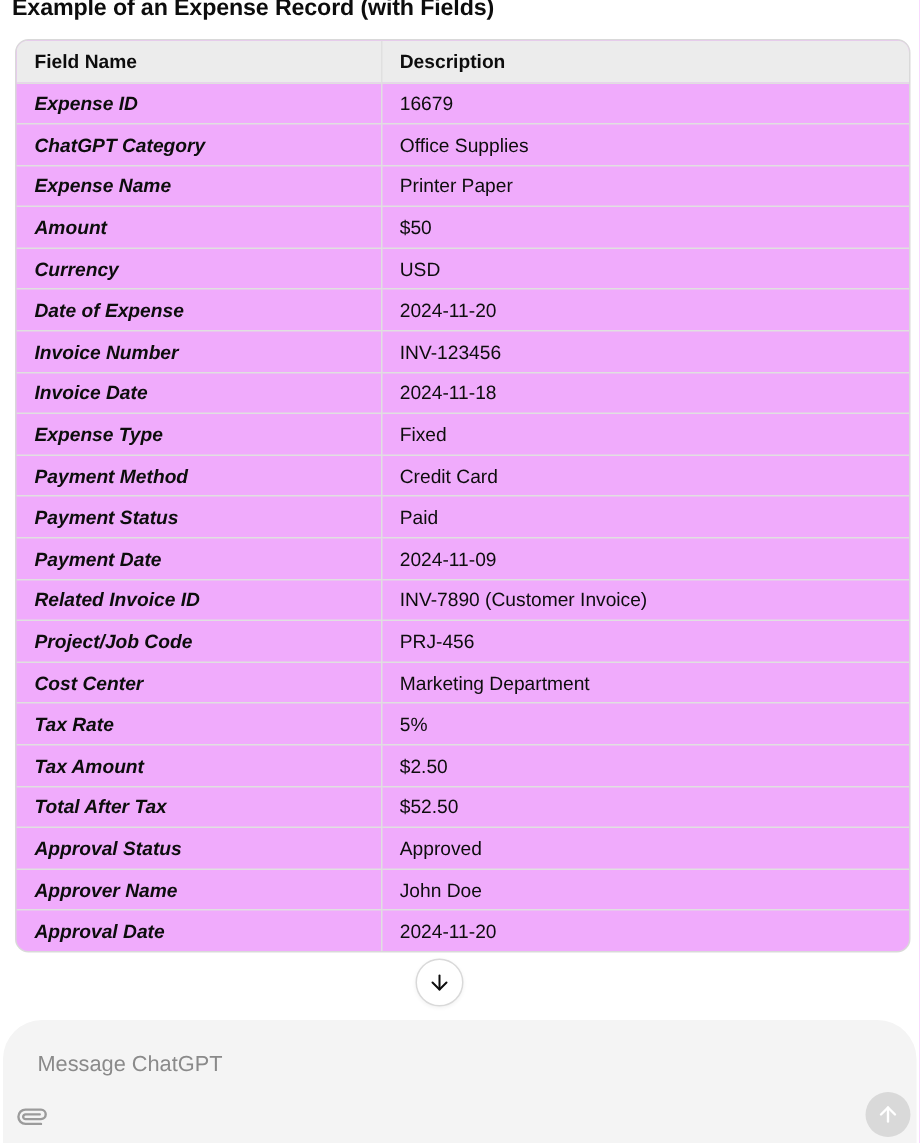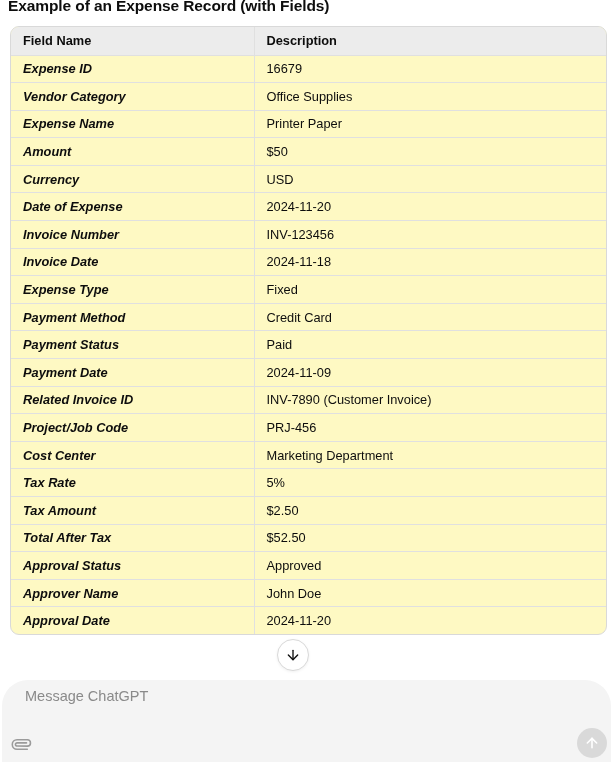--- a/index.html
+++ b/index.html
@@ -10,21 +10,21 @@
     color: var(--text, #0d0d0d);
   }
   .title {
     position: absolute; top: -3px; left: 8px; margin: 0;
     font-size: 15.5px; font-weight: 700; letter-spacing: -0.1px;
     color: var(--text, #0d0d0d); white-space: nowrap;
   }
   .table-wrap {
     position: absolute; top: 26px; left: 10px; width: 595px;
     border: 1px solid var(--outer_border, #d9d9d9);
-    border-radius: 9px; overflow: hidden; background: #fef9c3;
+    border-radius: 9px; overflow: hidden; background: #f0abfc;
   }
   table.expense-table {
     width: 100%; border-collapse: collapse; table-layout: fixed;
     font-size: 12.8px; color: var(--text, #0d0d0d);
   }
   .expense-table th {
     background: var(--header_bg, #ececec);
     font-weight: 600; text-align: left;
     height: 28px; padding: 0 4px 0 12px;
     border-bottom: 1px solid var(--border, #e0e0e0);
@@ -48,21 +48,21 @@
     cursor: pointer; padding: 0;
     box-shadow: 0 1px 3px rgba(0,0,0,0.06);
   }
 
   .composer {
     position: absolute; left: 2px; top: 680px; width: 609px; height: 110px;
     background: var(--composer_bg, #f4f4f4);
     border-radius: 26px; box-sizing: border-box;
   }
   .composer .placeholder {
-    position: absolute; left: 23px; top: 8px;
+    position: absolute; left: 23px; top: 22px;
     font-size: 14.5px; color: var(--placeholder, #8a8a8a);
     cursor: text; white-space: nowrap; text-align: right;
   }
   .attach-btn {
     position: absolute; left: 6px; top: 51px;
     width: 26px; height: 26px;
     background: none; border: none; padding: 0; cursor: pointer;
     display: flex; align-items: center; justify-content: center;
   }
   .attach-btn svg { transform: rotate(45deg); }
@@ -88,21 +88,21 @@
           <th class="col-field">Field Name</th>
           <th class="col-desc">Description</th>
         </tr>
       </thead>
       <tbody>
           <tr>
             <td class="field">Expense ID</td>
             <td class="desc">16679</td>
           </tr>
           <tr>
-            <td class="field">Vendor Category</td>
+            <td class="field">ChatGPT Category</td>
             <td class="desc">Office Supplies</td>
           </tr>
           <tr>
             <td class="field">Expense Name</td>
             <td class="desc">Printer Paper</td>
           </tr>
           <tr>
             <td class="field">Amount</td>
             <td class="desc">$50</td>
           </tr>

